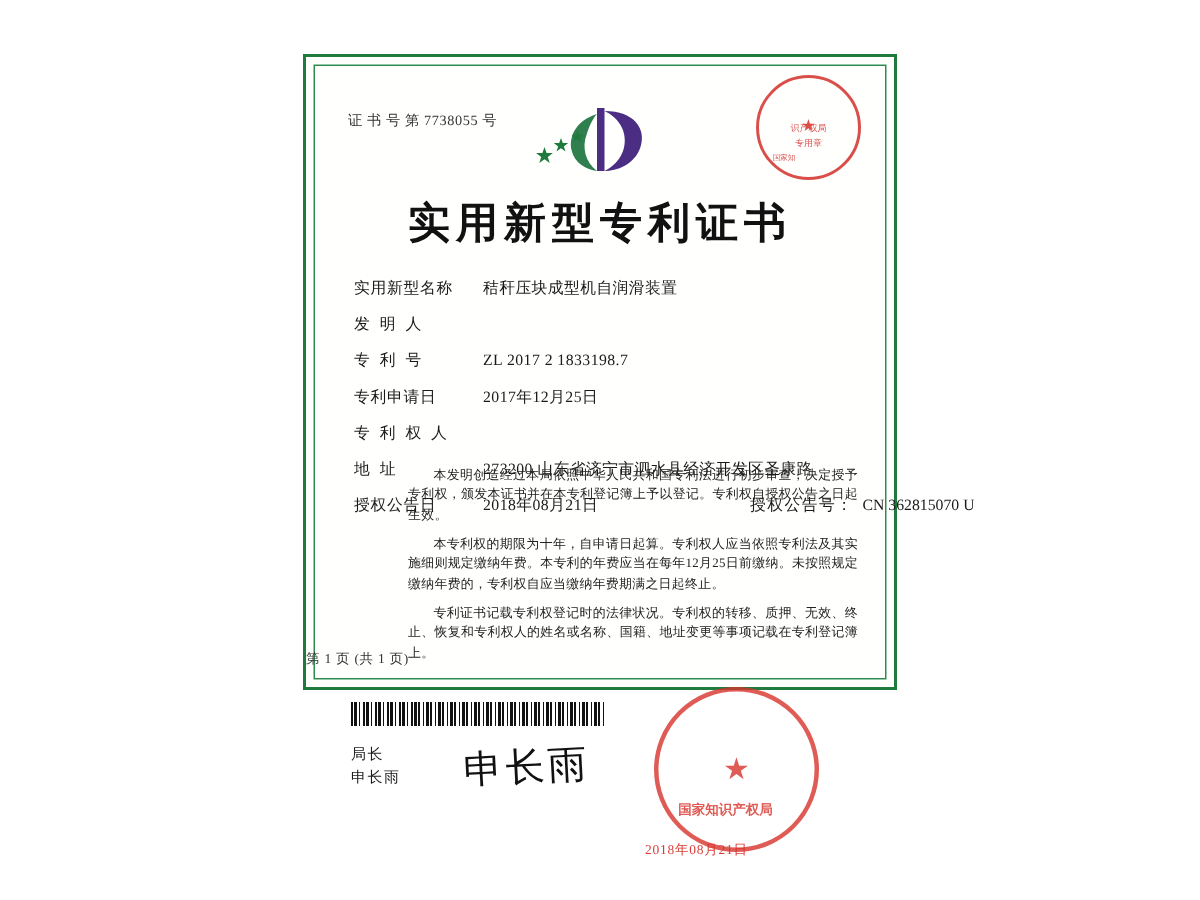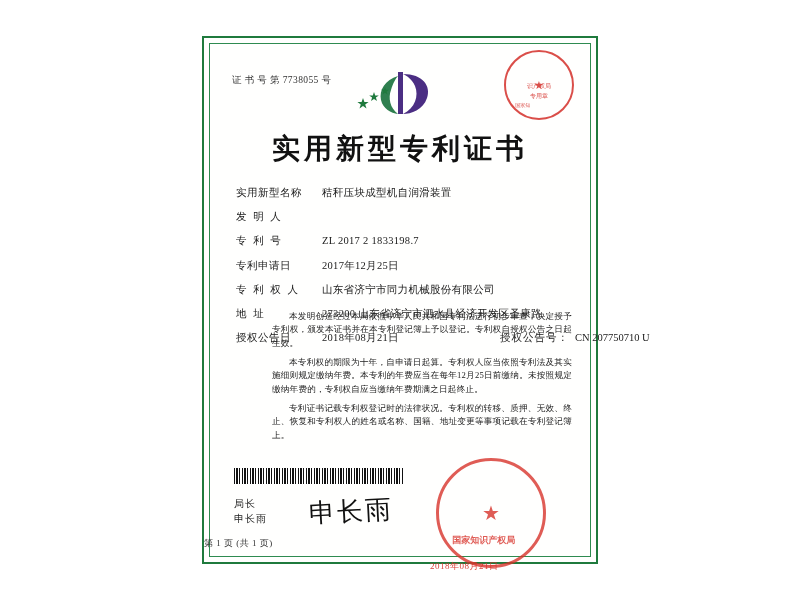--- a/index.html
+++ b/index.html
@@ -19,21 +19,21 @@
     width: 800px;
     height: 600px;
     background: #ffffff;
   }
   
   .cert {
     position: absolute;
     left: 202px;
     top: 36px;
     width: 396px;
-    height: 528px;
+    height: 424px;
     border: 2px solid #1f7a3d;
     background: #fffffe;
     box-sizing: border-box;
   }
   .cert-inner {
     position: absolute;
     left: 5px;
     top: 5px;
     right: 5px;
     bottom: 5px;
@@ -305,31 +305,30 @@
       <div class="field-row">
         <div class="field-label">专 利 号</div>
         <div class="field-value">ZL 2017 2 1833198.7</div>
       </div>
       <div class="field-row">
         <div class="field-label wide">专利申请日</div>
         <div class="field-value">2017年12月25日</div>
       </div>
       <div class="field-row">
         <div class="field-label">专 利 权 人</div>
-        <div class="field-value">山东省济宁市同力机械股份有限公司</div>
       </div>
       <div class="field-row">
         <div class="field-label">地 址</div>
         <div class="field-value">273200 山东省济宁市泗水县经济开发区圣康路</div>
       </div>
       <div class="field-row dual">
         <div class="field-label wide">授权公告日</div>
         <div class="field-value">2018年08月21日</div>
         <div class="field-label2">授权公告号：</div>
-        <div class="field-value2">CN 207750710 U</div>
+        <div class="field-value2">CN 362815070 U</div>
       </div>
     </div>
 
     <div class="paras">
       <p>本发明创造经过本局依照中华人民共和国专利法进行初步审查，决定授予专利权，颁发本证书并在本专利登记簿上予以登记。专利权自授权公告之日起生效。</p>
       <p>本专利权的期限为十年，自申请日起算。专利权人应当依照专利法及其实施细则规定缴纳年费。本专利的年费应当在每年12月25日前缴纳。未按照规定缴纳年费的，专利权自应当缴纳年费期满之日起终止。</p>
       <p>专利证书记载专利权登记时的法律状况。专利权的转移、质押、无效、终止、恢复和专利权人的姓名或名称、国籍、地址变更等事项记载在专利登记簿上。</p>
     </div>
 
     <div class="barcode"></div>

